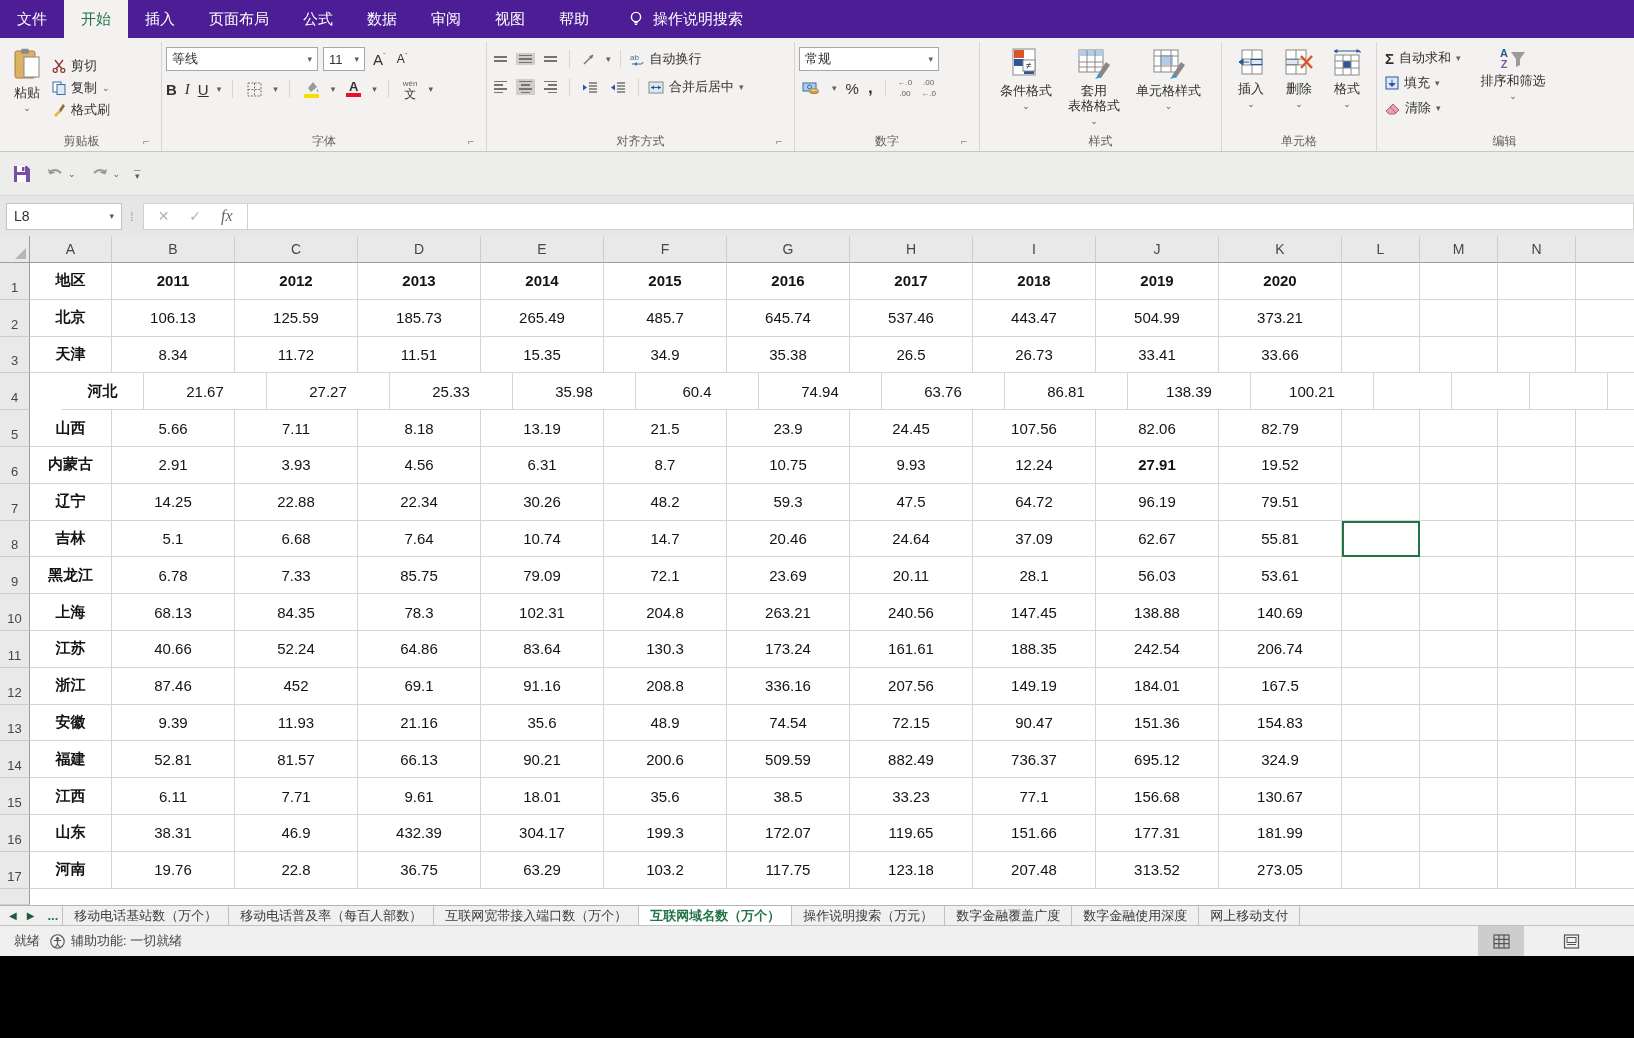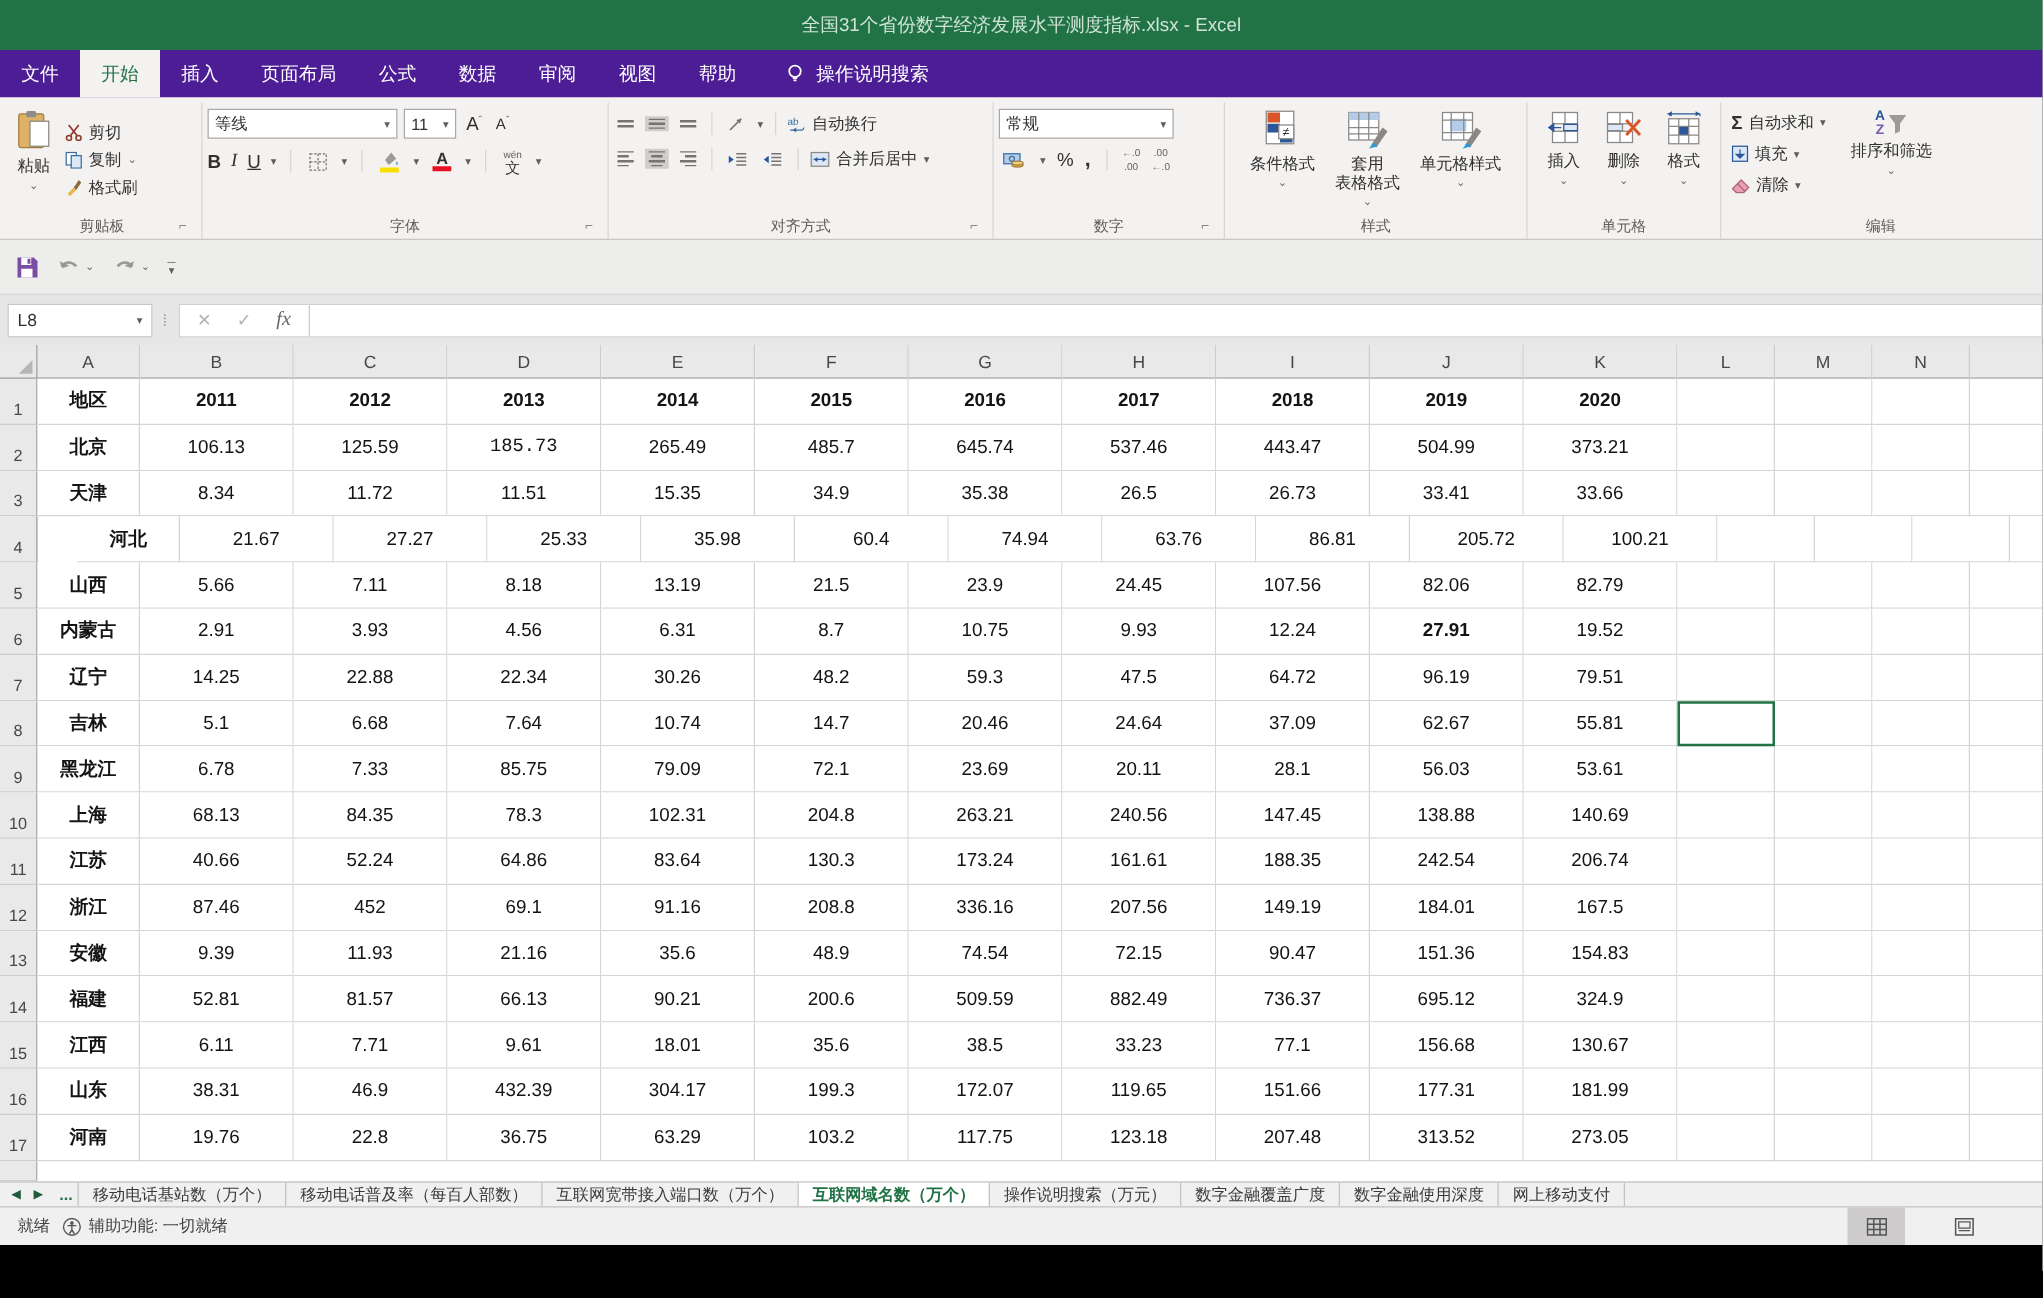--- a/index.html
+++ b/index.html
@@ -98,23 +98,20 @@
   .viewbtn.sel { background:#cecccc; }
 
   .blackstrip { flex:1; background:#000; }
   svg { display:block; }
 </style>
 </head>
 <body>
 
 <div class="app">
 
-  <div class="titlebar">
-    <span>全国31个省份数字经济发展水平测度指标.xlsx  -  Excel</span>
-  </div>
 
   <div class="menubar">
     <div style="display:flex">
         <div class="menu-tab">文件</div>
         <div class="menu-tab active">开始</div>
         <div class="menu-tab">插入</div>
         <div class="menu-tab">页面布局</div>
         <div class="menu-tab">公式</div>
         <div class="menu-tab">数据</div>
         <div class="menu-tab">审阅</div>
@@ -593,21 +590,21 @@
           <div class="cell" style="width: 78px; height: 36.8px;"></div>
           <div class="cell" style="width: 78px; height: 36.8px;"></div>
           <div class="cell" style="width: 78px; height: 36.8px;"></div>
           <div class="cell" style="flex: 1 1 0%; border-right: none;"></div>
         </div>
         <div class="gridrow" style="height: 36.8px;">
           <div class="rowh" style="height: 36.8px;">2</div>
           <div class="cell prov" style="width: 82px; height: 36.8px;">北京</div>
           <div class="cell" style="width: 123px; height: 36.8px;">106.13</div>
           <div class="cell" style="width: 123px; height: 36.8px;">125.59</div>
-          <div class="cell" style="width: 123px; height: 36.8px; font-family: Liberation Mono, monospace;">185.73</div>
+          <div class="cell" style="width: 123px; height: 36.8px;">185.73</div>
           <div class="cell" style="width: 123px; height: 36.8px;">265.49</div>
           <div class="cell" style="width: 123px; height: 36.8px;">485.7</div>
           <div class="cell" style="width: 123px; height: 36.8px;">645.74</div>
           <div class="cell" style="width: 123px; height: 36.8px;">537.46</div>
           <div class="cell" style="width: 123px; height: 36.8px;">443.47</div>
           <div class="cell" style="width: 123px; height: 36.8px;">504.99</div>
           <div class="cell" style="width: 123px; height: 36.8px;">373.21</div>
           <div class="cell" style="width: 78px; height: 36.8px;"></div>
           <div class="cell" style="width: 78px; height: 36.8px;"></div>
           <div class="cell" style="width: 78px; height: 36.8px;"></div>
@@ -635,21 +632,21 @@
           <div class="rowh" style="height: 36.8px;">4</div>
           <div class="cell prov" style="width: 82px; height: 36.8px; margin-left: 32px;">河北</div>
           <div class="cell" style="width: 123px; height: 36.8px;">21.67</div>
           <div class="cell" style="width: 123px; height: 36.8px;">27.27</div>
           <div class="cell" style="width: 123px; height: 36.8px;">25.33</div>
           <div class="cell" style="width: 123px; height: 36.8px;">35.98</div>
           <div class="cell" style="width: 123px; height: 36.8px;">60.4</div>
           <div class="cell" style="width: 123px; height: 36.8px;">74.94</div>
           <div class="cell" style="width: 123px; height: 36.8px;">63.76</div>
           <div class="cell" style="width: 123px; height: 36.8px;">86.81</div>
-          <div class="cell" style="width: 123px; height: 36.8px;">205.72</div>
+          <div class="cell" style="width: 123px; height: 36.8px;">138.39</div>
           <div class="cell" style="width: 123px; height: 36.8px; text-align: right;">100.21</div>
           <div class="cell" style="width: 78px; height: 36.8px;"></div>
           <div class="cell" style="width: 78px; height: 36.8px;"></div>
           <div class="cell" style="width: 78px; height: 36.8px;"></div>
           <div class="cell" style="flex: 1 1 0%; border-right: none;"></div>
         </div>
         <div class="gridrow" style="height: 36.8px;">
           <div class="rowh" style="height: 36.8px;">5</div>
           <div class="cell prov" style="width: 82px; height: 36.8px;">山西</div>
           <div class="cell" style="width: 123px; height: 36.8px;">5.66</div>

